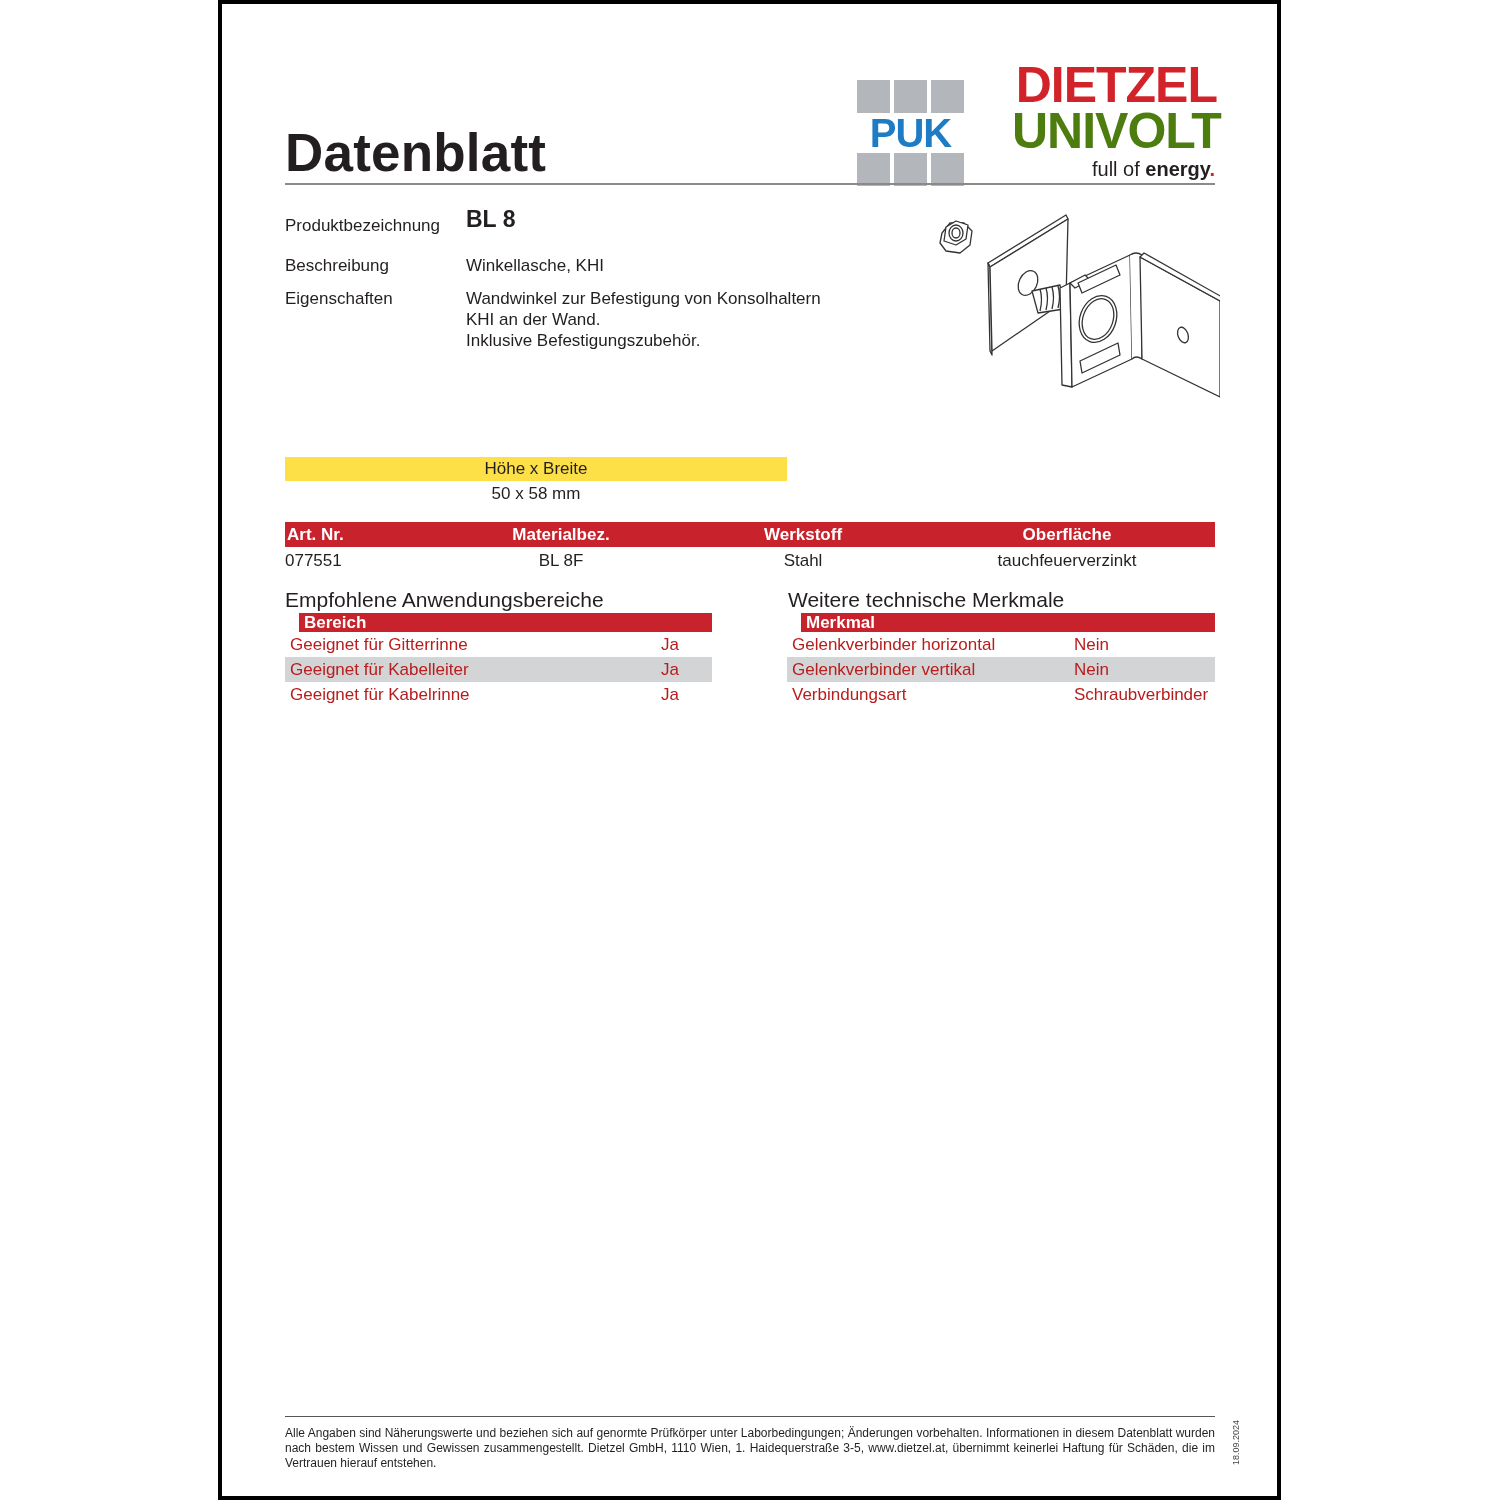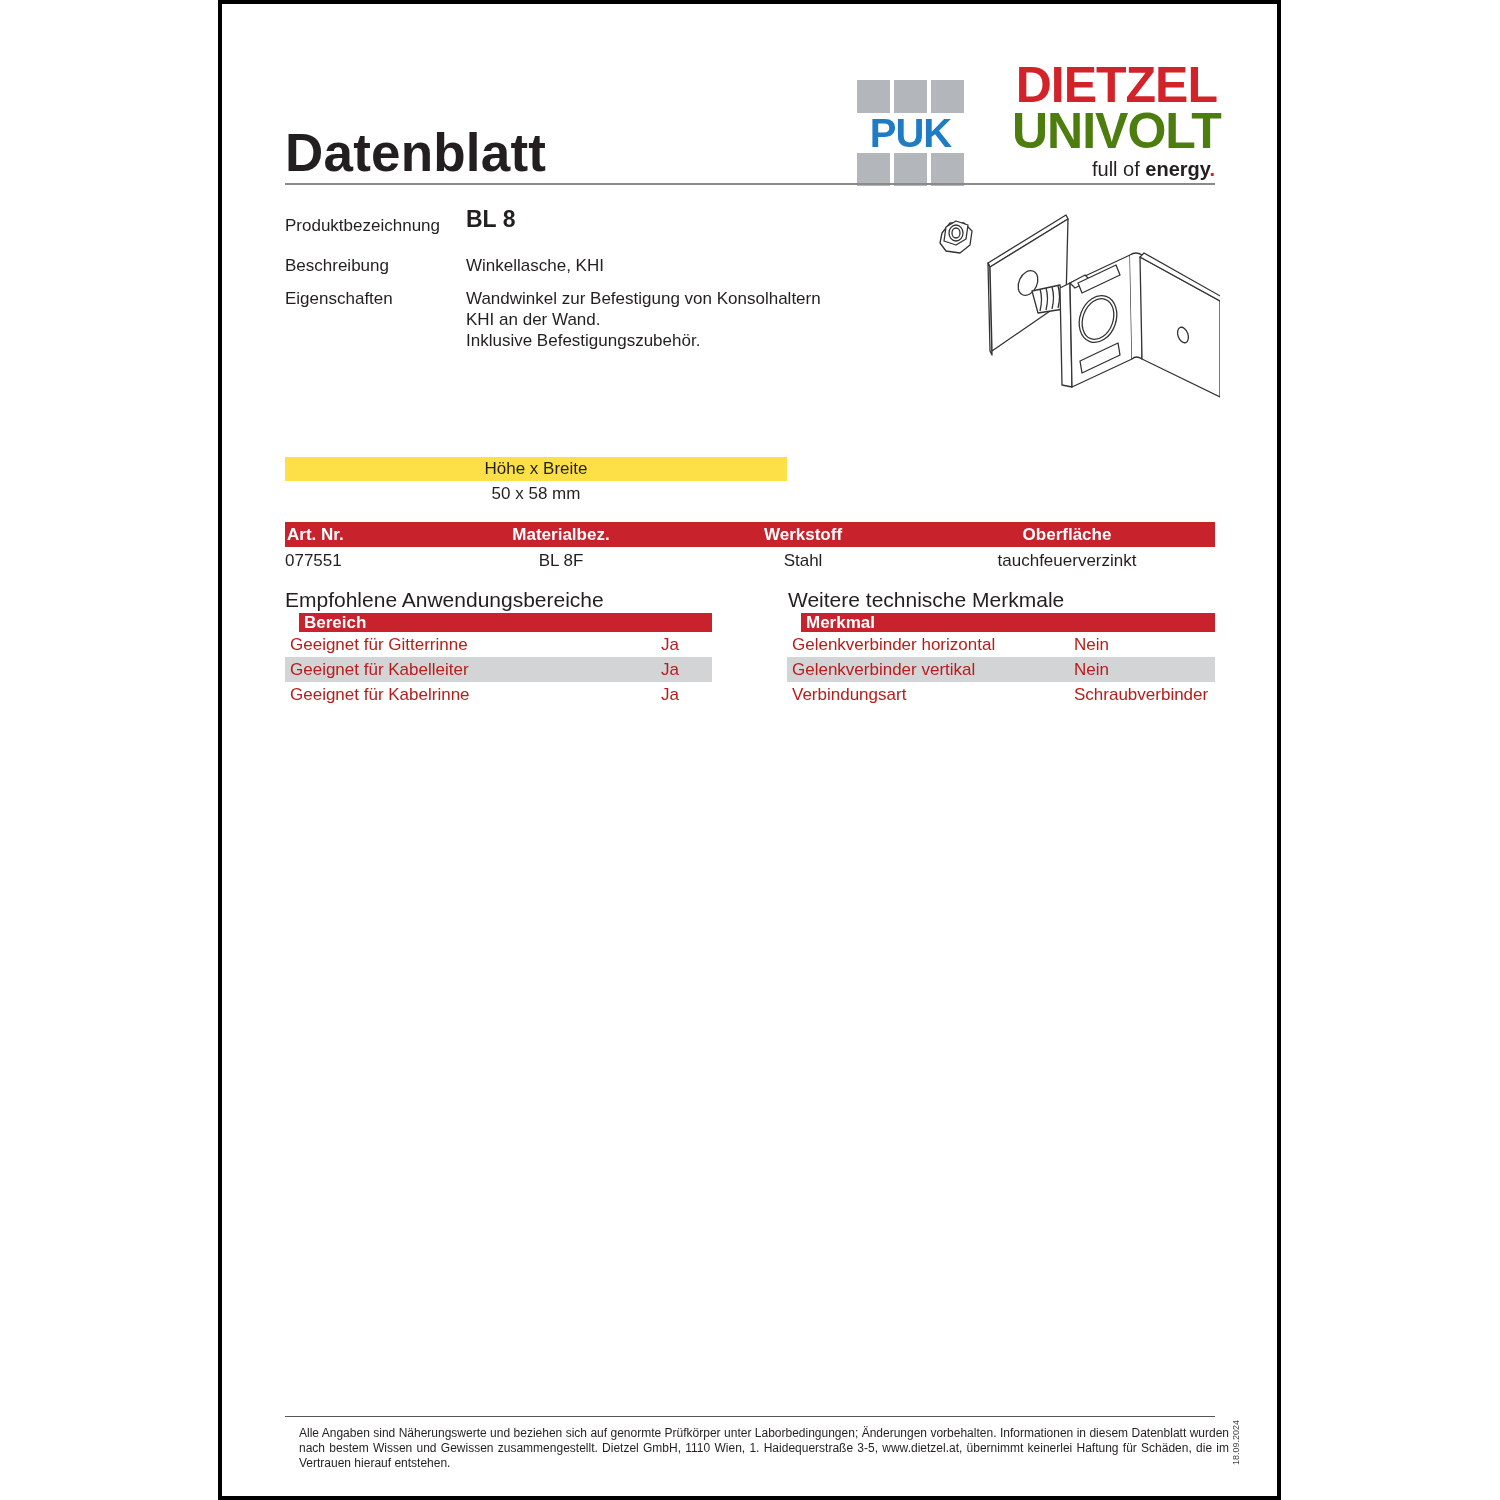--- a/index.html
+++ b/index.html
@@ -93,21 +93,21 @@
     .ftable .frow { position: relative; height: 25px; font-size: 17px; line-height: 25px; color: #b91c1c; }
     .ftable .frow.alt { background: #d3d4d6; }
     .ftable .fkey { position: absolute; left: 5px; top: 0; white-space: nowrap; }
     .ftable .fval { position: absolute; top: 0; white-space: nowrap; }
 
     
     .footer-rule {
       position: absolute; left: 285px; top: 1416px; width: 930px; height: 1px; background: #555555;
     }
     .footer-text {
-      position: absolute; left: 299px; top: 1426px; width: 930px;
+      position: absolute; left: 285px; top: 1426px; width: 930px;
       font-size: 12px; line-height: 15px; color: #231f20; text-align: justify;
       text-align-last: left;
     }
     .footer-date {
       position: absolute; left: 1231px; top: 1465px; transform-origin: left top;
       transform: rotate(-90deg); font-size: 9px; color: #444444; white-space: nowrap;
     }
   </style>
 </head>
 <body>

